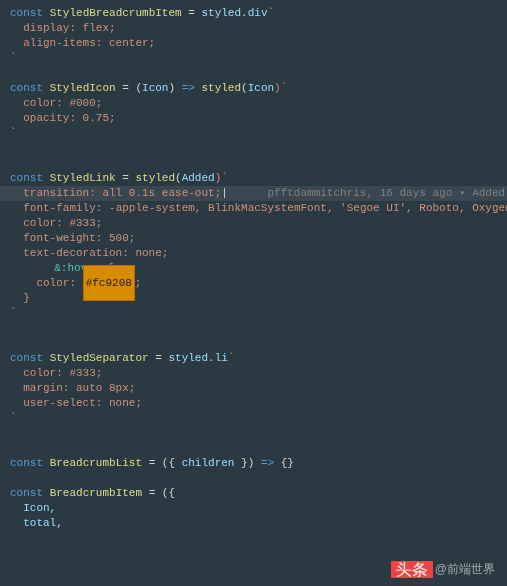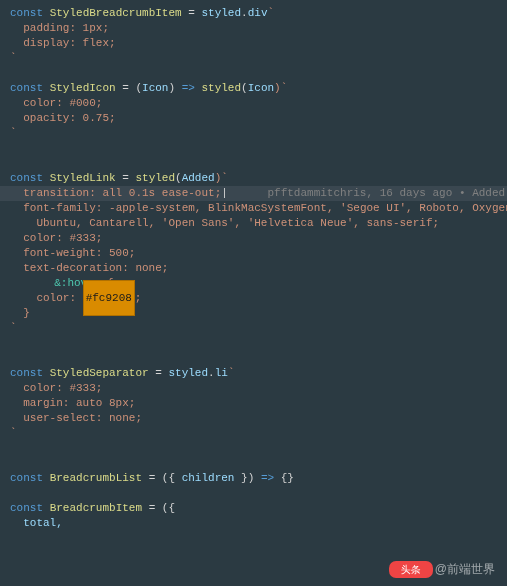--- a/index.html
+++ b/index.html
@@ -28,49 +28,48 @@
     right: 12px;
     bottom: 8px;
     font-family: Arial, sans-serif;
     font-size: 12px;
     color: rgba(255,255,255,0.55);
   }
   .wm-logo {
     display: inline-block;
     background: #ef4444;
     color: #fff;
-    font-size: 10px;
-    padding: 1px 12px;
-    border-radius: 7px;
+    font-size: 16px;
+    padding: 1px 5px;
+    border-radius: 1px;
     margin-right: 2px;
     vertical-align: middle;
   }
 </style>
 </head>
 <body>
 
 <div>
 
 <div class="line"><span class="k">const</span> <span class="fn">StyledBreadcrumbItem</span><span> = </span><span class="prop">styled</span><span>.</span><span class="prop">div</span><span class="str">`</span></div>
-<div class="line"><span class="str">  padding: 1px;</span></div>
 <div class="line"><span class="str">  display: flex;</span></div>
+<div class="line"><span class="str">  align-items: center;</span></div>
 <div class="line"><span class="str">`</span></div>
 <div class="line">&nbsp;</div>
 
 <div class="line"><span class="k">const</span> <span class="fn">StyledIcon</span><span> = (</span><span class="prop">Icon</span><span>) </span><span class="k">=&gt;</span><span class="fn"> styled</span><span>(</span><span class="prop">Icon</span><span class="str">)`</span></div>
 <div class="line"><span class="str">  color: #000;</span></div>
 <div class="line"><span class="str">  opacity: 0.75;</span></div>
 <div class="line"><span class="str">`</span></div>
 <div class="line">&nbsp;</div>
 <div class="line">&nbsp;</div>
 
 <div class="line"><span class="k">const</span> <span class="fn">StyledLink</span><span> = </span><span class="fn">styled</span><span>(</span><span class="prop">Added</span><span class="str">)`</span></div>
 <div class="line blame-line"><span class="str">  transition: all 0.1s ease-out;</span><span>|</span>      <span class="dim">pfftdammitchris</span><span class="dim">, </span><span class="dim">16 days ago</span><span class="dim"> • </span><span class="dim">Added post #10</span></div>
 <div class="line"><span class="str">  font-family: </span><span class="str">-apple-system</span><span class="str">, </span><span class="str">BlinkMacSystemFont</span><span class="str">, </span><span class="str">'Segoe UI'</span><span class="str">, </span><span class="str">Roboto</span><span class="str">, </span><span class="str">Oxygen</span></div>
-<div class="line"><span class="str">    Ubuntu</span><span class="str">, </span><span class="str">Cantarell</span><span class="str">, </span><span class="str">'Open Sans'</span><span class="str">, </span><span class="str">'Helvetica Neue'</span><span class="str">, </span><span class="str">sans-serif</span><span class="str">;</span></div>
 <div class="line"><span class="str">  color: #333;</span></div>
 <div class="line"><span class="str">  font-weight: 500;</span></div>
 <div class="line"><span class="str">  text-decoration: none;</span></div>
 <div class="line"><span class="str">  </span><span class="tag">&amp;:hover</span><span class="str"> {</span></div>
 <div class="line"><span class="str">    color: </span><span class="hl-box">#fc9208</span><span class="str">;</span></div>
 <div class="line"><span class="str">  }</span></div>
 <div class="line"><span class="str">`</span></div>
 <div class="line">&nbsp;</div>
 <div class="line">&nbsp;</div>
 
@@ -78,19 +77,20 @@
 <div class="line"><span class="str">  color: #333;</span></div>
 <div class="line"><span class="str">  margin: auto 8px;</span></div>
 <div class="line"><span class="str">  user-select: none;</span></div>
 <div class="line"><span class="str">`</span></div>
 <div class="line">&nbsp;</div>
 <div class="line">&nbsp;</div>
 
 <div class="line"><span class="k">const</span> <span class="fn">BreadcrumbList</span><span> = ({ </span><span class="prop">children</span><span> }) </span><span class="k">=&gt;</span><span> {}</span></div>
 <div class="line">&nbsp;</div>
 <div class="line"><span class="k">const</span> <span class="fn">BreadcrumbItem</span><span> = ({</span></div>
+<div class="line"><span class="prop">  Icon,</span></div>
 <div class="line"><span class="prop">  total,</span></div>
 
 </div>
 
 <div class="watermark">
   <span class="wm-logo">头条</span><span>@前端世界</span>
 </div>
 
 </body></html>

